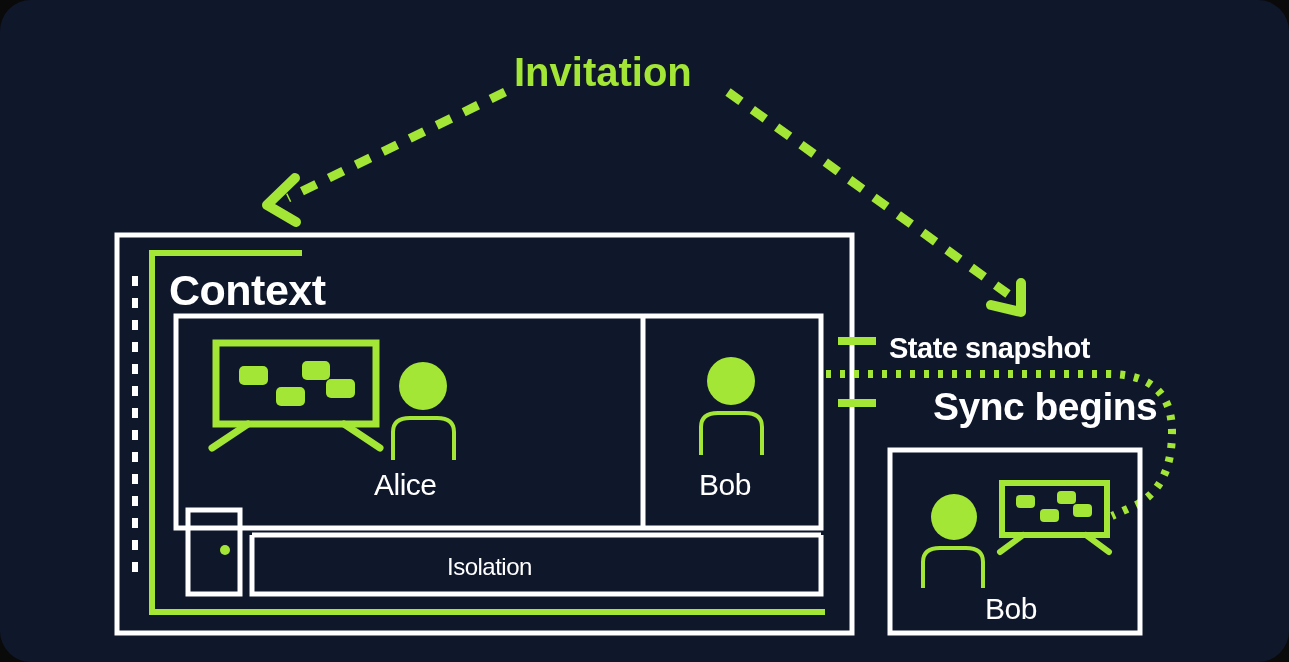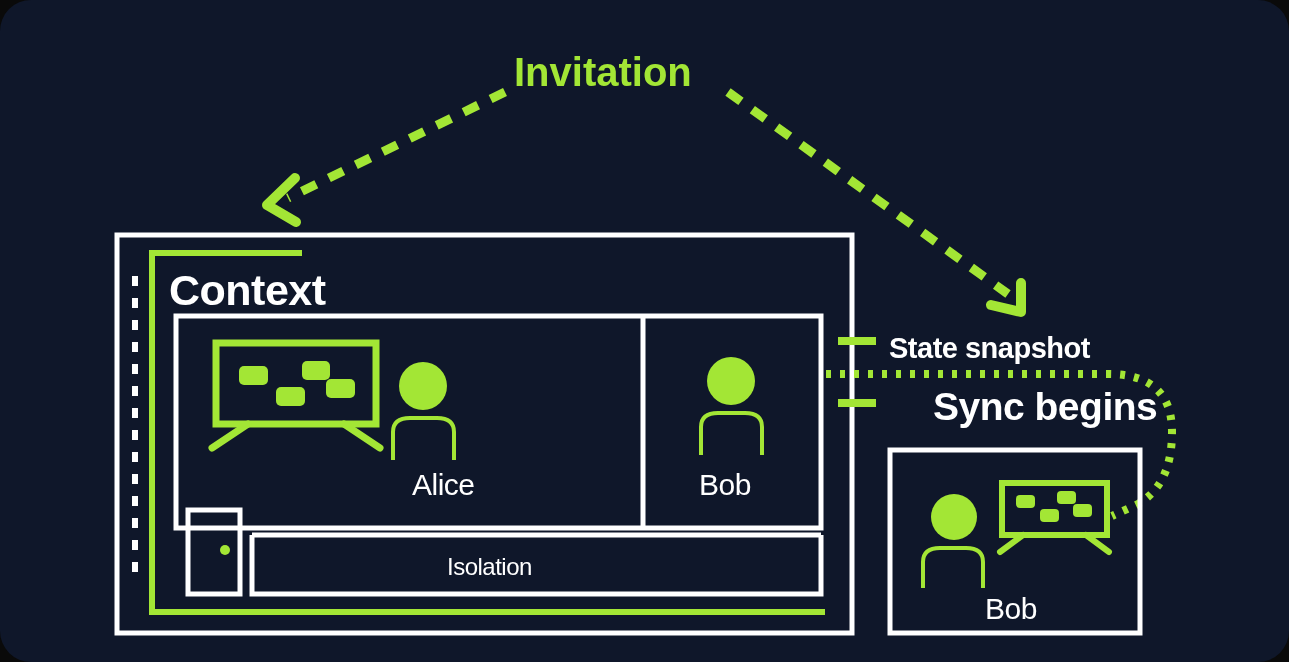--- a/index.html
+++ b/index.html
@@ -41,21 +41,20 @@
     top: 266px;
     font-size: 43px;
     color: #ffffff;
   }
   #label-alice {
     left: 374px;
     top: 468px;
     font-size: 30px;
     color: #ffffff;
     font-weight: 400;
-    margin-left: 38px;
   }
   #label-bob-main {
     left: 699px;
     top: 468px;
     font-size: 30px;
     color: #ffffff;
     font-weight: 400;
   }
   #label-isolation {
     left: 447px;

